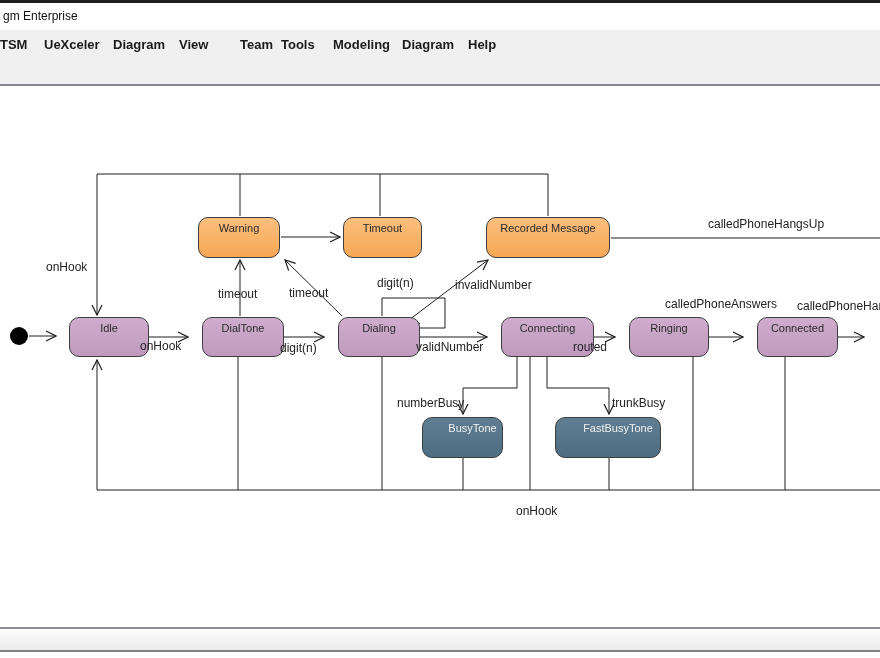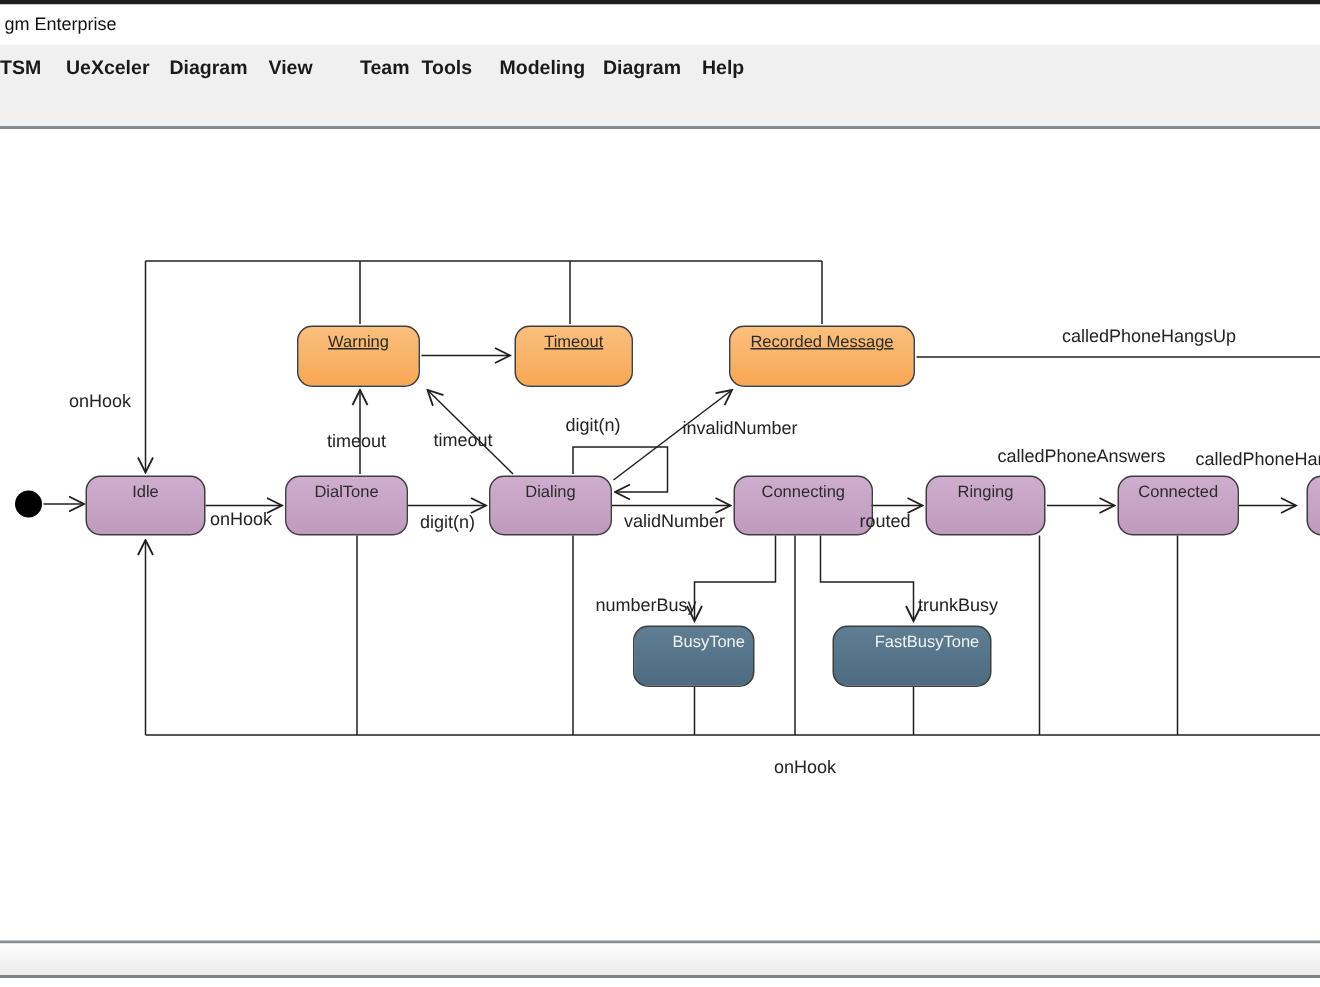--- a/index.html
+++ b/index.html
@@ -21,22 +21,22 @@
   #status-strip{left:0;top:629px;width:880px;height:21px;background:linear-gradient(180deg,#fdfdfd,#ebebeb);}
   #status-border2{left:0;top:650px;width:880px;height:2px;background:#7e8186;}
   #status-bottom{left:0;top:652px;width:880px;height:6px;background:#ffffff;}
   
   #wires{left:0;top:0;width:880px;height:658px;}
   .state{
     position:absolute;border:1px solid #3e3e3e;border-radius:10px;
     box-sizing:border-box;text-align:center;padding-top:4px;
     font-size:11px;color:#2b2b2b;overflow:hidden;white-space:nowrap;
   }
-  .state.purple{background:linear-gradient(180deg,#cfadce,#bf9abe);}
-  .state.orange{background:linear-gradient(180deg,#fbbf7e,#f8a754);text-decoration:underline;}
+  .state.purple{background:linear-gradient(180deg,#cfadce,#bf9abe);margin-left:12px;}
+  .state.orange{background:linear-gradient(180deg,#fbbf7e,#f8a754);}
   .state.slate{background:linear-gradient(180deg,#5f7e93,#4d6c82);color:#f2f2f2;padding-left:20px;}
   #initial-state{left:10px;top:327px;width:18px;height:18px;background:#000;border-radius:50%;}
   .tlabel{position:absolute;font-size:12px;color:#232323;white-space:nowrap;}
 </style>
 </head>
 <body>
 
 <svg id="wires" class="abs" width="880" height="658" viewBox="0 0 880 658" fill="none" stroke="#1f1f1f" stroke-width="1">
   <defs>
     <marker id="arr" viewBox="0 0 12 12" refX="11" refY="6" markerWidth="12" markerHeight="12" orient="auto" markerUnits="userSpaceOnUse">

